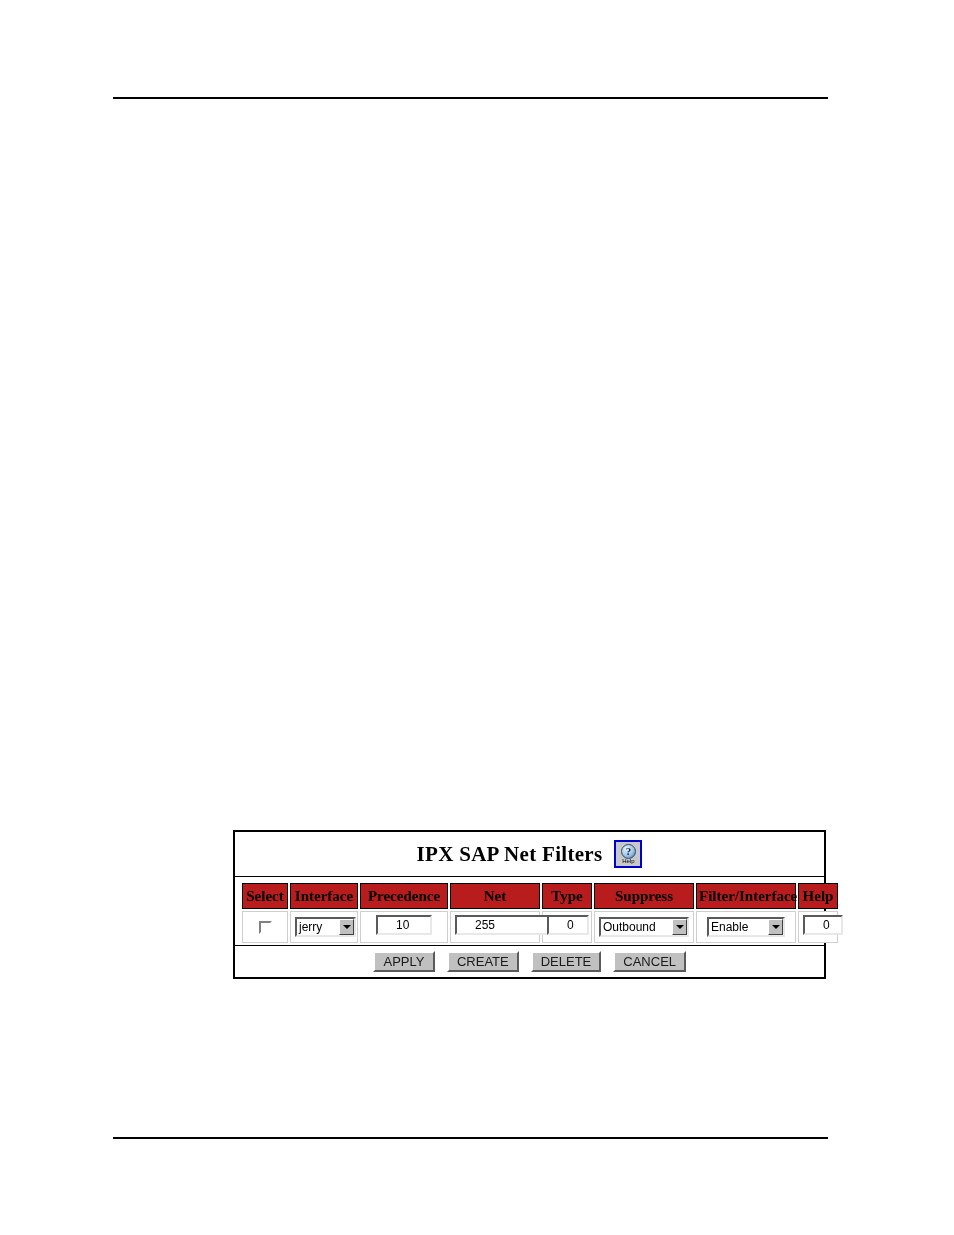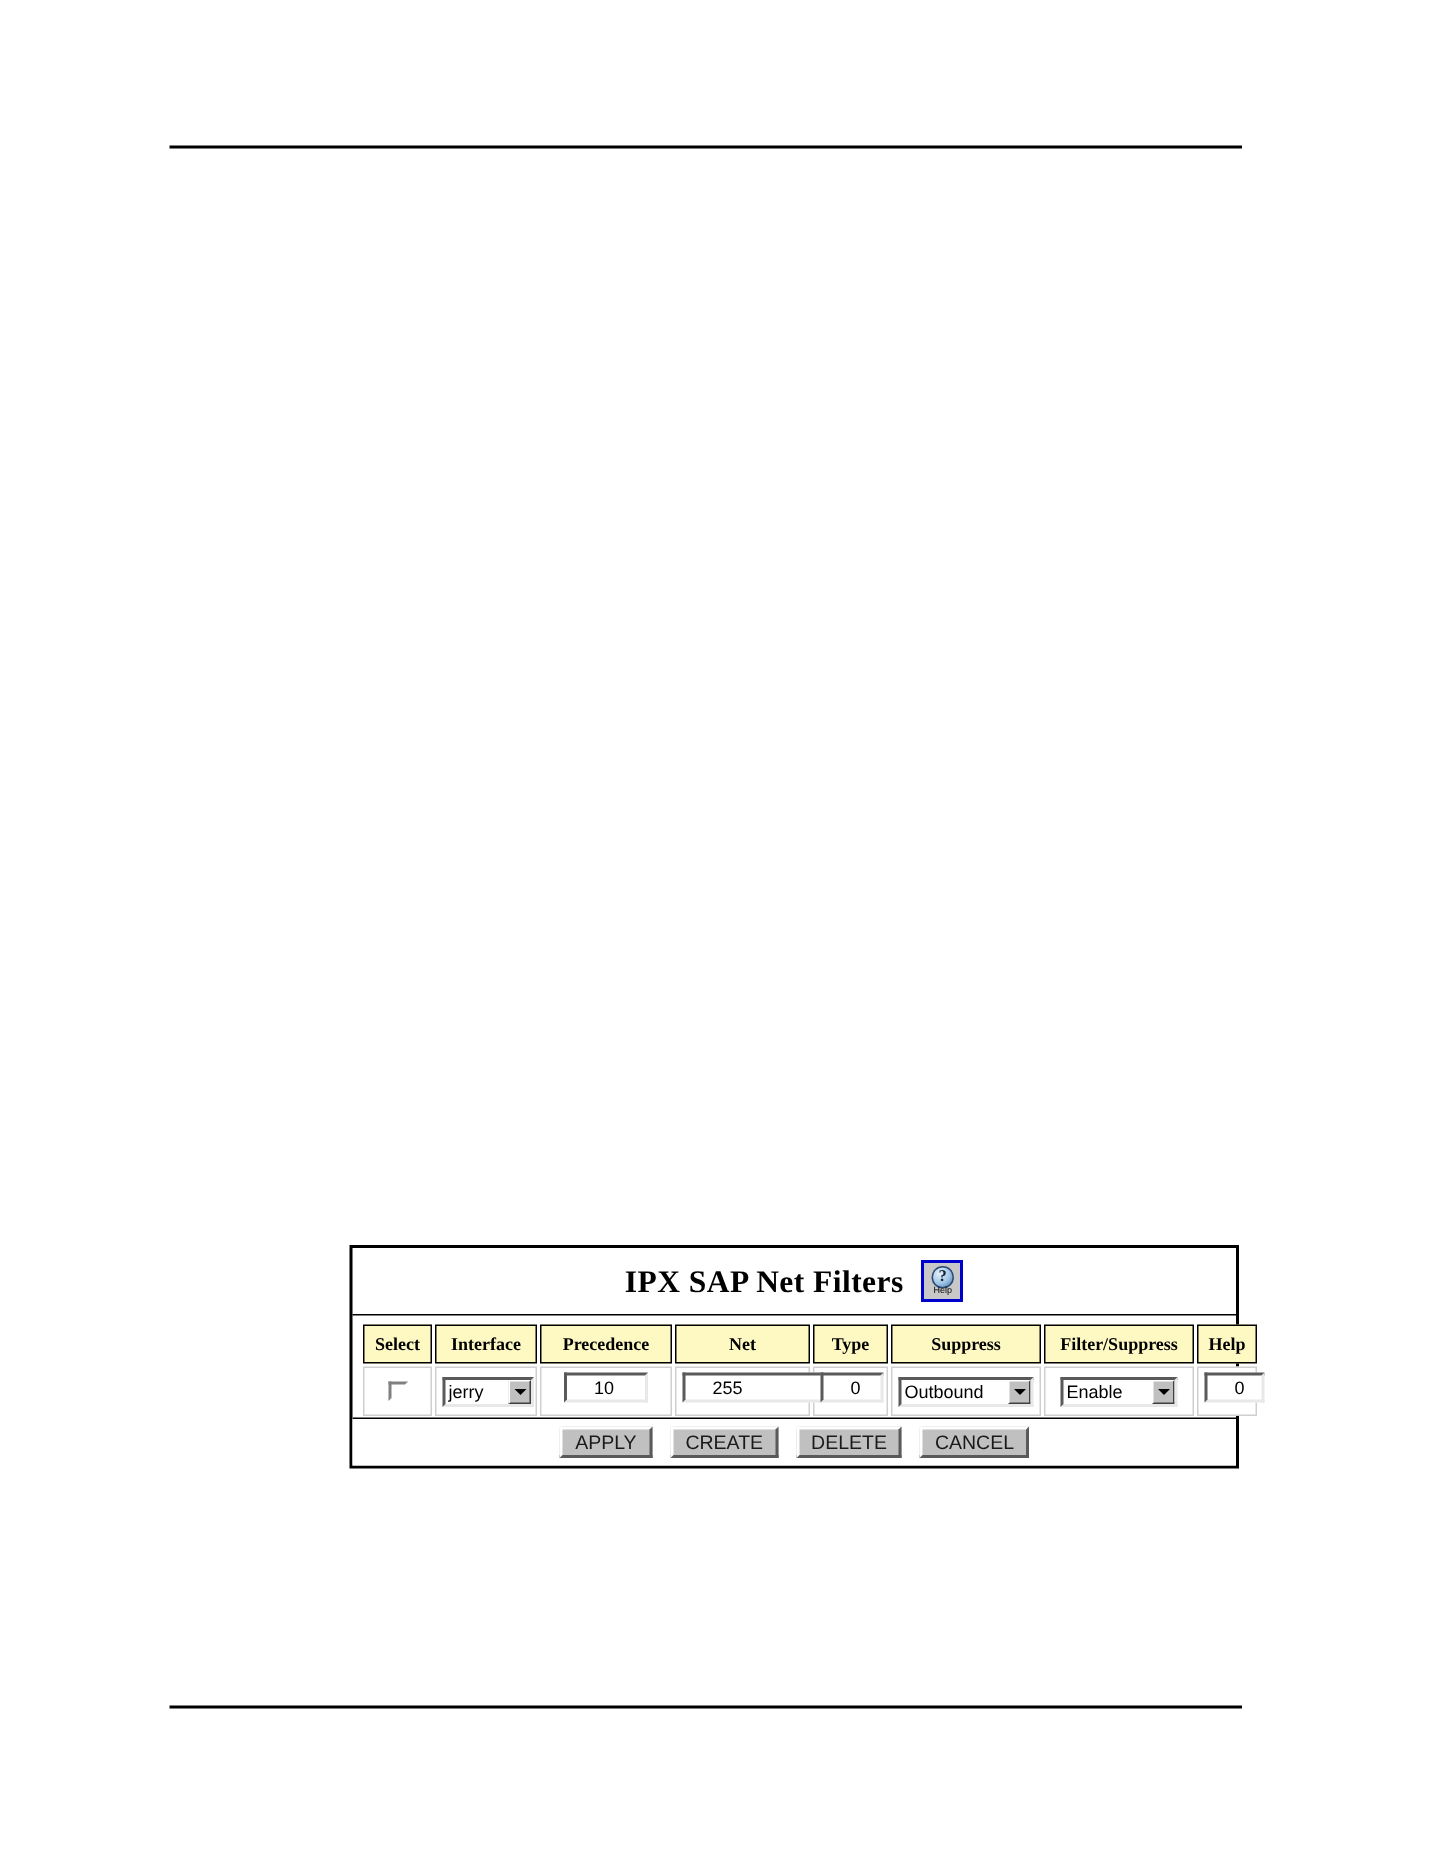--- a/index.html
+++ b/index.html
@@ -100,24 +100,24 @@
     padding: 4px 5px 0 5px;
   }
   table.filters {
     border-collapse: separate;
     border-spacing: 2px;
     width: 100%;
     table-layout: fixed;
   }
   table.filters th {
     border: 1px solid #000000;
-    background: #fef9c3;
+    background: #b91c1c;
     font-family: "Liberation Serif", "DejaVu Serif", serif;
     font-weight: bold;
-    font-size: 12px;
+    font-size: 15px;
     color: #000000;
     padding: 3px 2px;
     text-align: center;
     white-space: nowrap;
     height: 18px;
   }
   table.filters td {
     border: 1px solid #cfcfcf;
     background: #ffffff;
     padding: 3px 4px;
@@ -285,21 +285,21 @@
         <col class="col-hops">
       </colgroup>
       <thead>
         <tr>
           <th>Select</th>
           <th>Interface</th>
           <th>Precedence</th>
           <th>Net</th>
           <th>Type</th>
           <th>Suppress</th>
-          <th>Filter/Suppress</th>
+          <th>Filter/Interface</th>
           <th>Help</th>
         </tr>
       </thead>
       <tbody>
         <tr>
           <td>
             <span class="chk"></span>
           </td>
 
           <td>

